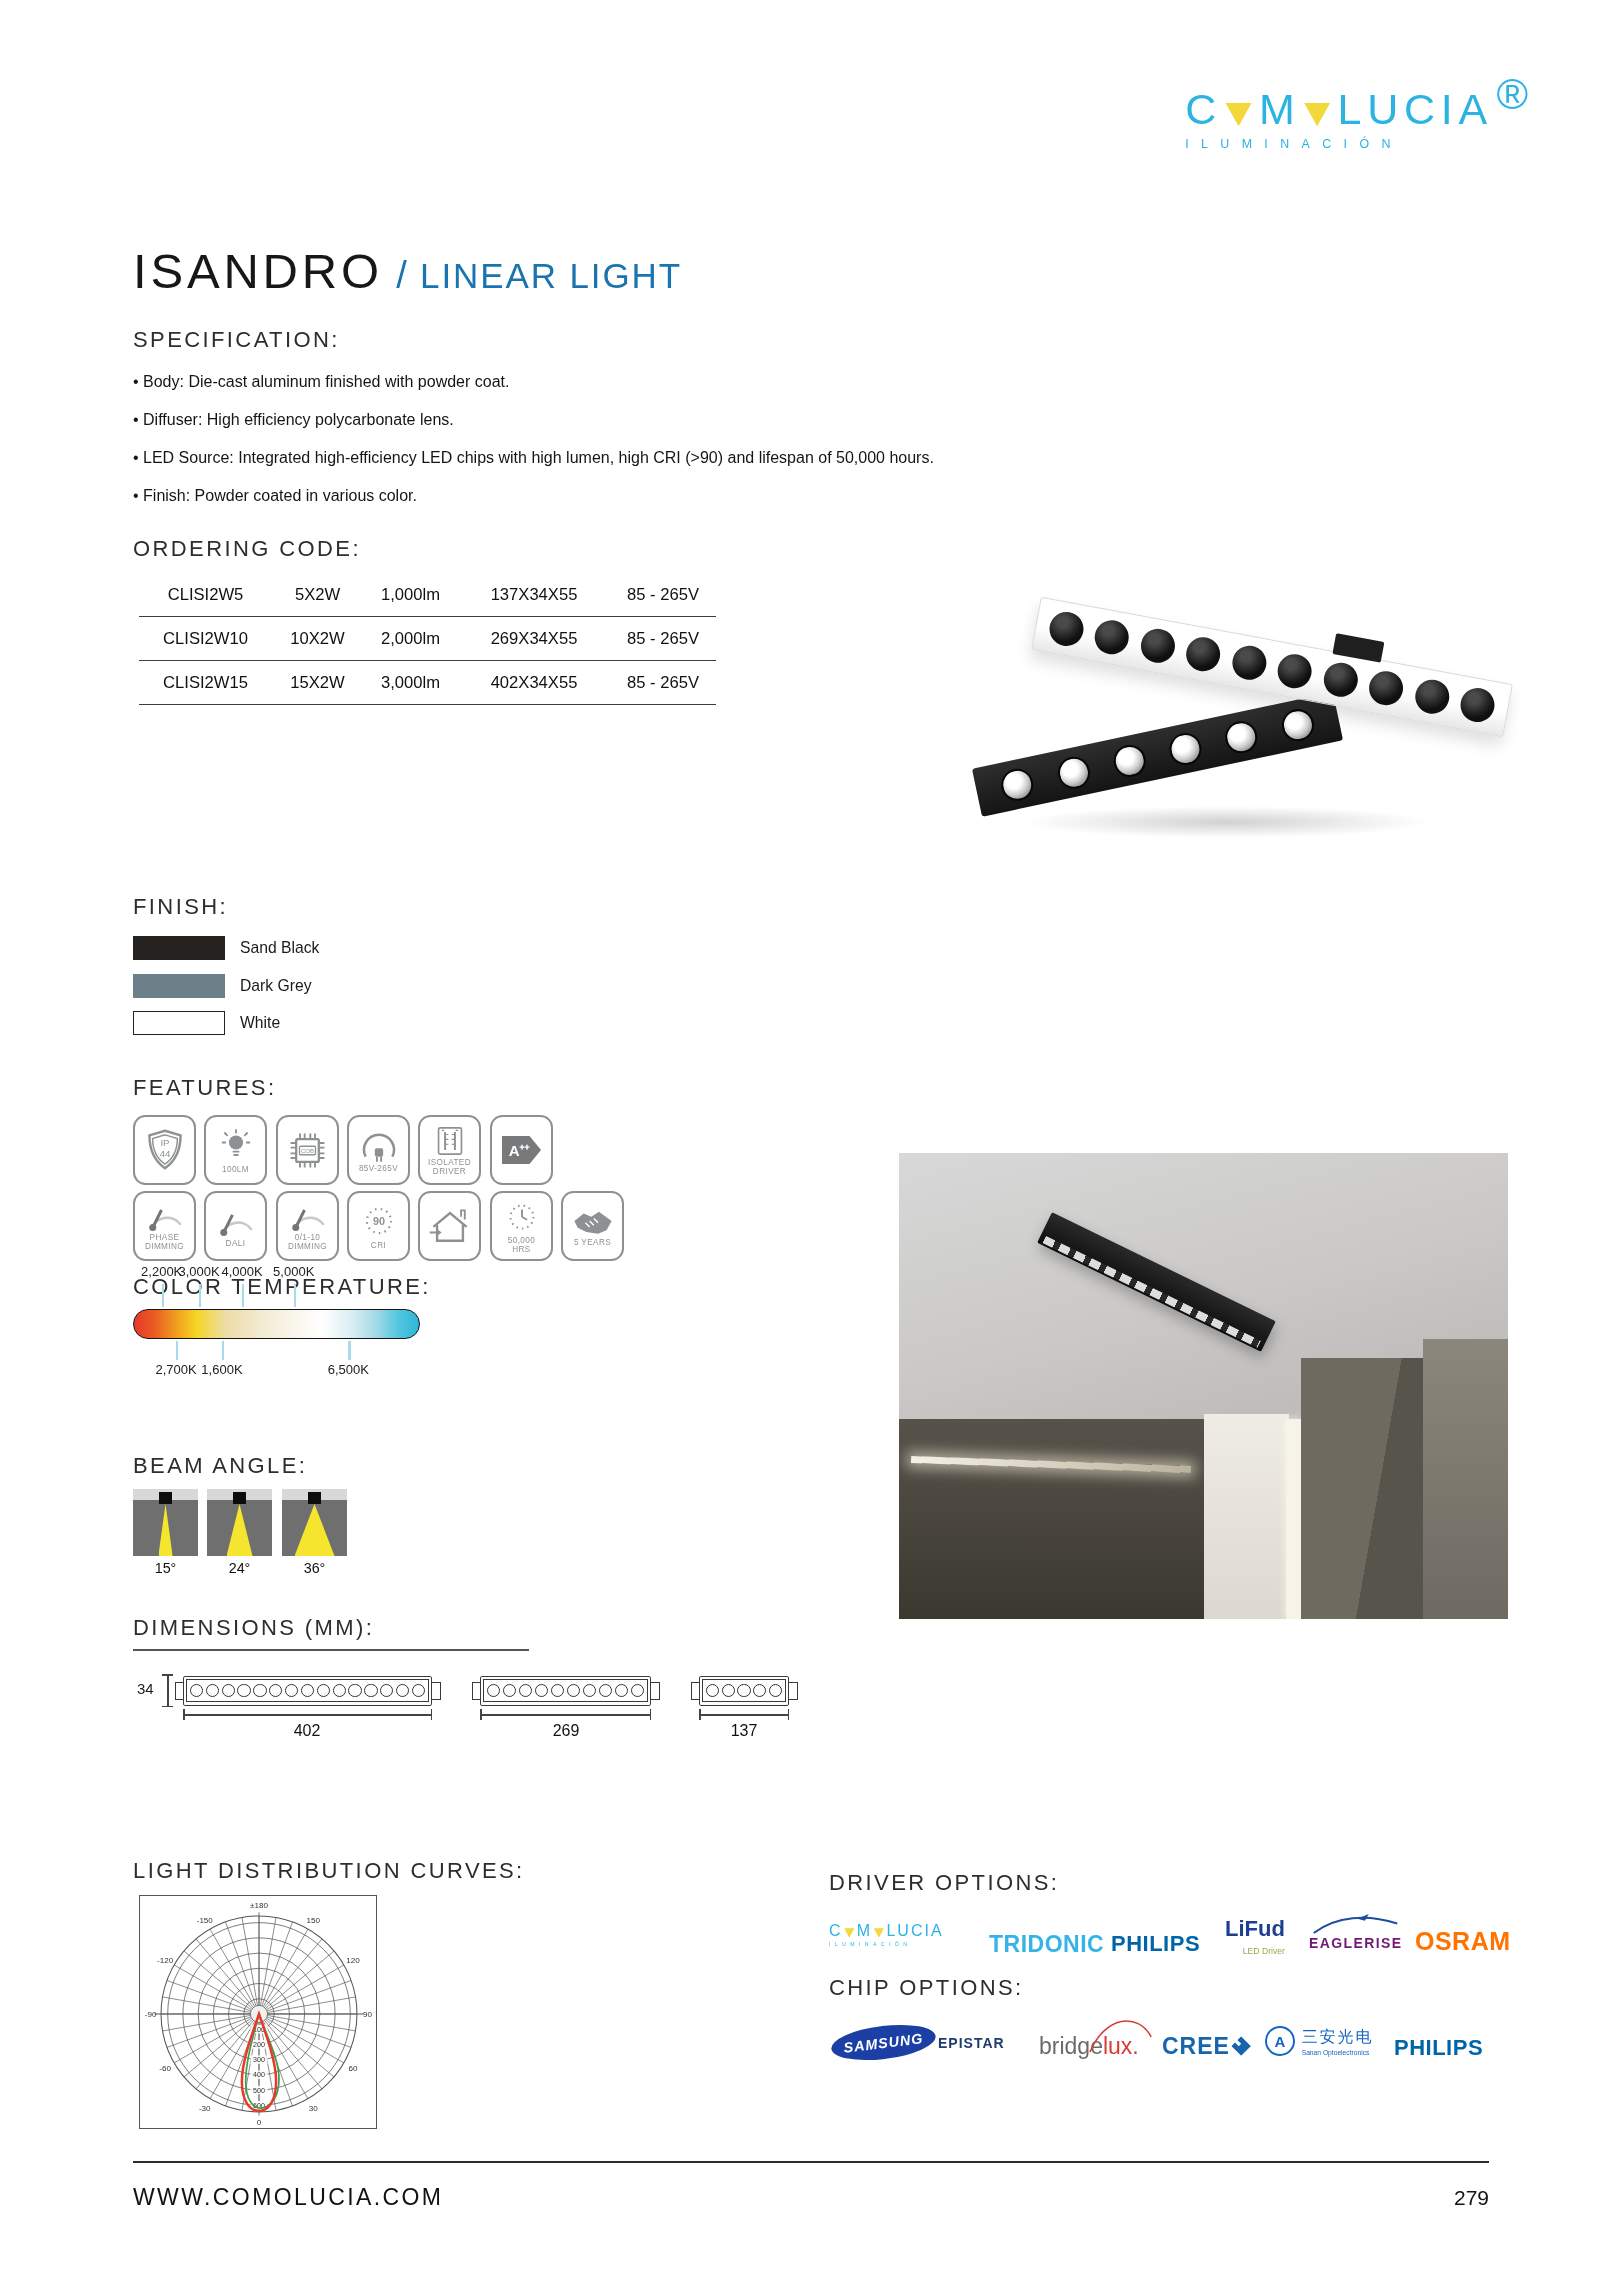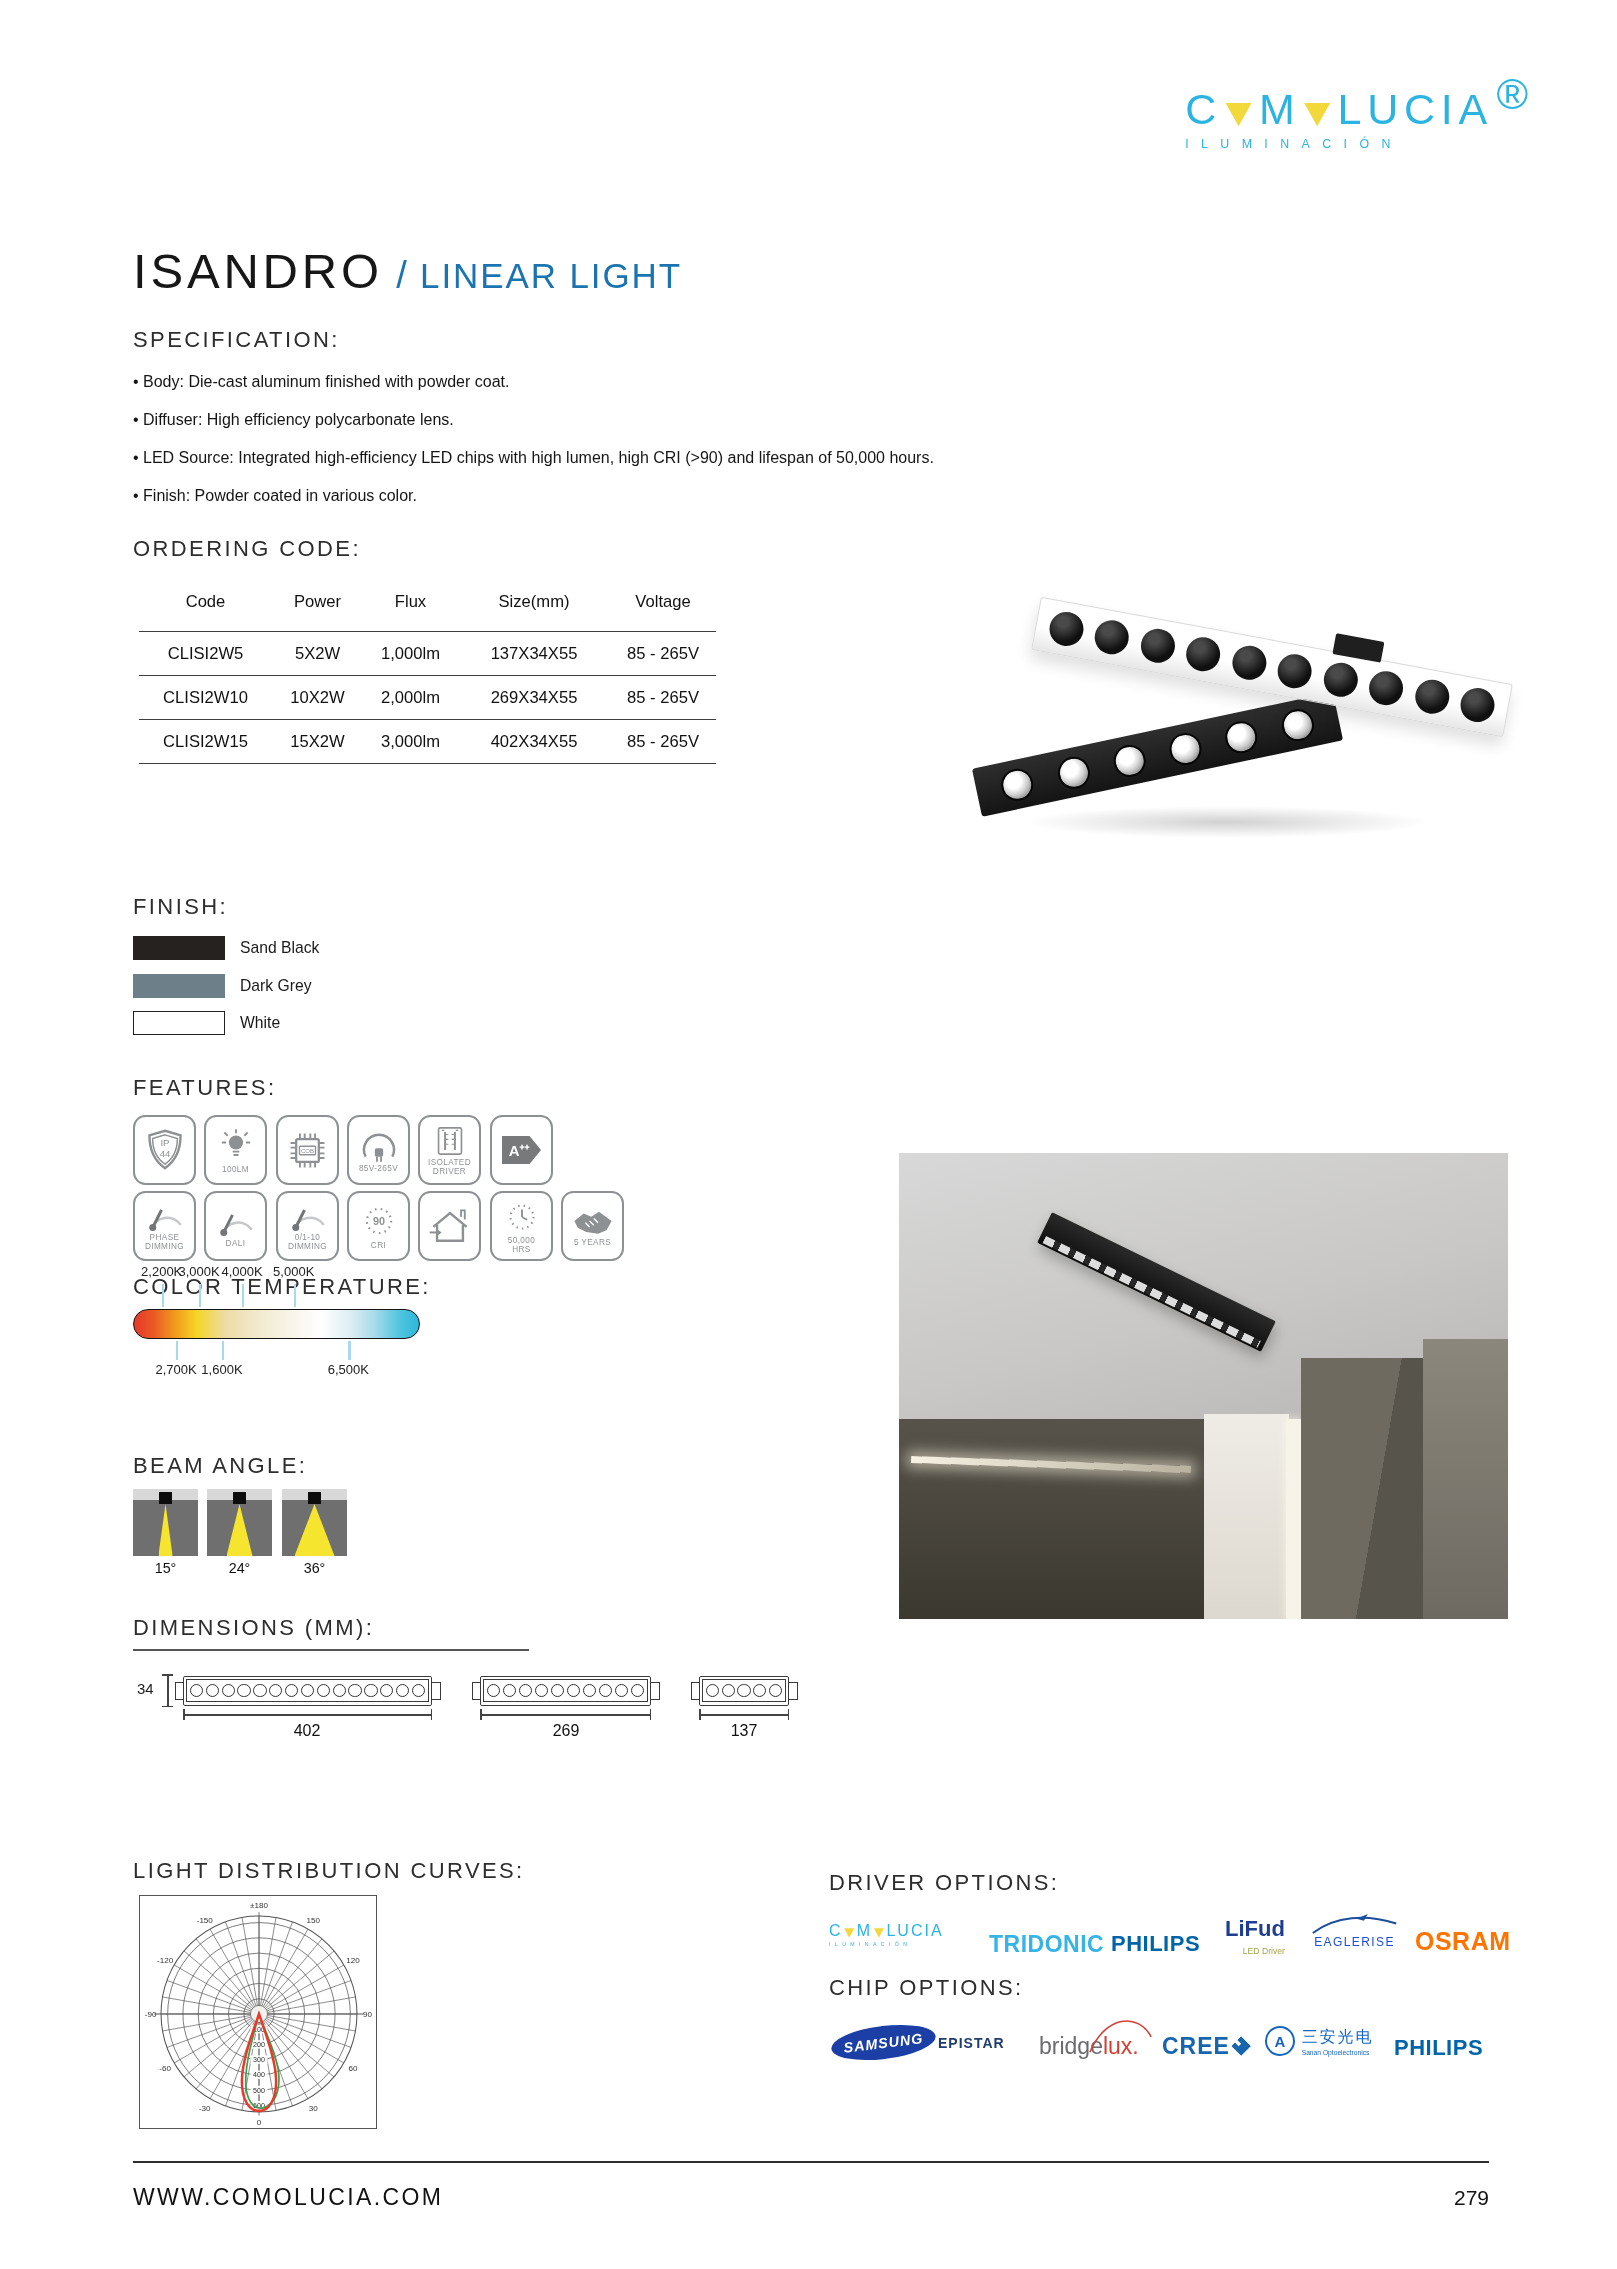--- a/index.html
+++ b/index.html
@@ -109,21 +109,21 @@
   
   .drv-h { left:829px; top:1870px; }
   .chip-h { left:829px; top:1975px; }
   .brand { position:absolute; white-space:nowrap; }
   .b-tridonic { color:#35b4e5; font-weight:700; font-size:23px; letter-spacing:0.5px; }
   .b-philips  { color:#0064a8; font-weight:700; font-size:22px; letter-spacing:0.5px; }
   .b-lifud { display:flex; flex-direction:column; align-items:flex-end; }
   .lifud-main { color:#1d3e91; font-weight:700; font-size:22px; }
   .lifud-sub  { color:#a3a547; font-size:8.6px; margin-top:4px; }
   .b-eagle { display:flex; flex-direction:column; align-items:center; }
-  .eagle-text { color:#1d4ed8; font-weight:400; font-size:12px; letter-spacing:1.4px; }
+  .eagle-text { color:#701a75; font-weight:700; font-size:14px; letter-spacing:1.4px; }
   .b-osram { color:#ff7300; font-weight:700; font-size:25px; letter-spacing:0.5px; }
   .b-samsung { background:#1b3fa5; color:#fff; font-style:italic; font-weight:700; font-size:14.3px; letter-spacing:1px;
                padding:8.6px 12.4px; border-radius:50%; transform:rotate(-7deg); }
   .b-epistar { color:#1e3c6d; font-weight:700; font-size:14px; letter-spacing:1px; }
   .b-bridgelux { font-size:23px; color:#6a6b6e; }
   .blx-accent { color:#d43f33; }
   .blx-arc { position:absolute; left:49px; top:-23px; }
   .b-cree { color:#1766ad; font-weight:700; font-size:23px; letter-spacing:1px; display:flex; align-items:center; gap:3.8px; }
   .cree-diamond { width:14.3px; height:14.3px; background:#1766ad; transform:rotate(45deg); clip-path:polygon(0 0,100% 0,100% 100%,0 100%,0 62%,38% 62%,38% 38%,0 38%); }
   .b-sanan { display:flex; align-items:center; gap:6.7px; color:#1565c0; }
@@ -181,27 +181,20 @@
   <div class="abs sec-h spec-h">SPECIFICATION:</div>
   <ul class="abs spec-list">
     <li>Body: Die-cast aluminum finished with powder coat.</li>
     <li>Diffuser: High efficiency polycarbonate lens.</li>
     <li>LED Source: Integrated high-efficiency LED chips with high lumen, high CRI (&gt;90) and lifespan of 50,000 hours.</li>
     <li>Finish: Powder coated in various color.</li>
   </ul>
 
   <div class="abs sec-h ord-h">ORDERING CODE:</div>
   <div class="abs ord-table">
-    <div class="ord-row head">
-      <div class="c0">Code</div>
-      <div class="c1">Power</div>
-      <div class="c2">Flux</div>
-      <div class="c3">Size(mm)</div>
-      <div class="c4">Voltage</div>
-    </div>
     <div class="ord-row">
       <div class="c0">CLISI2W5</div>
       <div class="c1">5X2W</div>
       <div class="c2">1,000lm</div>
       <div class="c3">137X34X55</div>
       <div class="c4">85 - 265V</div>
     </div>
     <div class="ord-row">
       <div class="c0">CLISI2W10</div>
       <div class="c1">10X2W</div>

